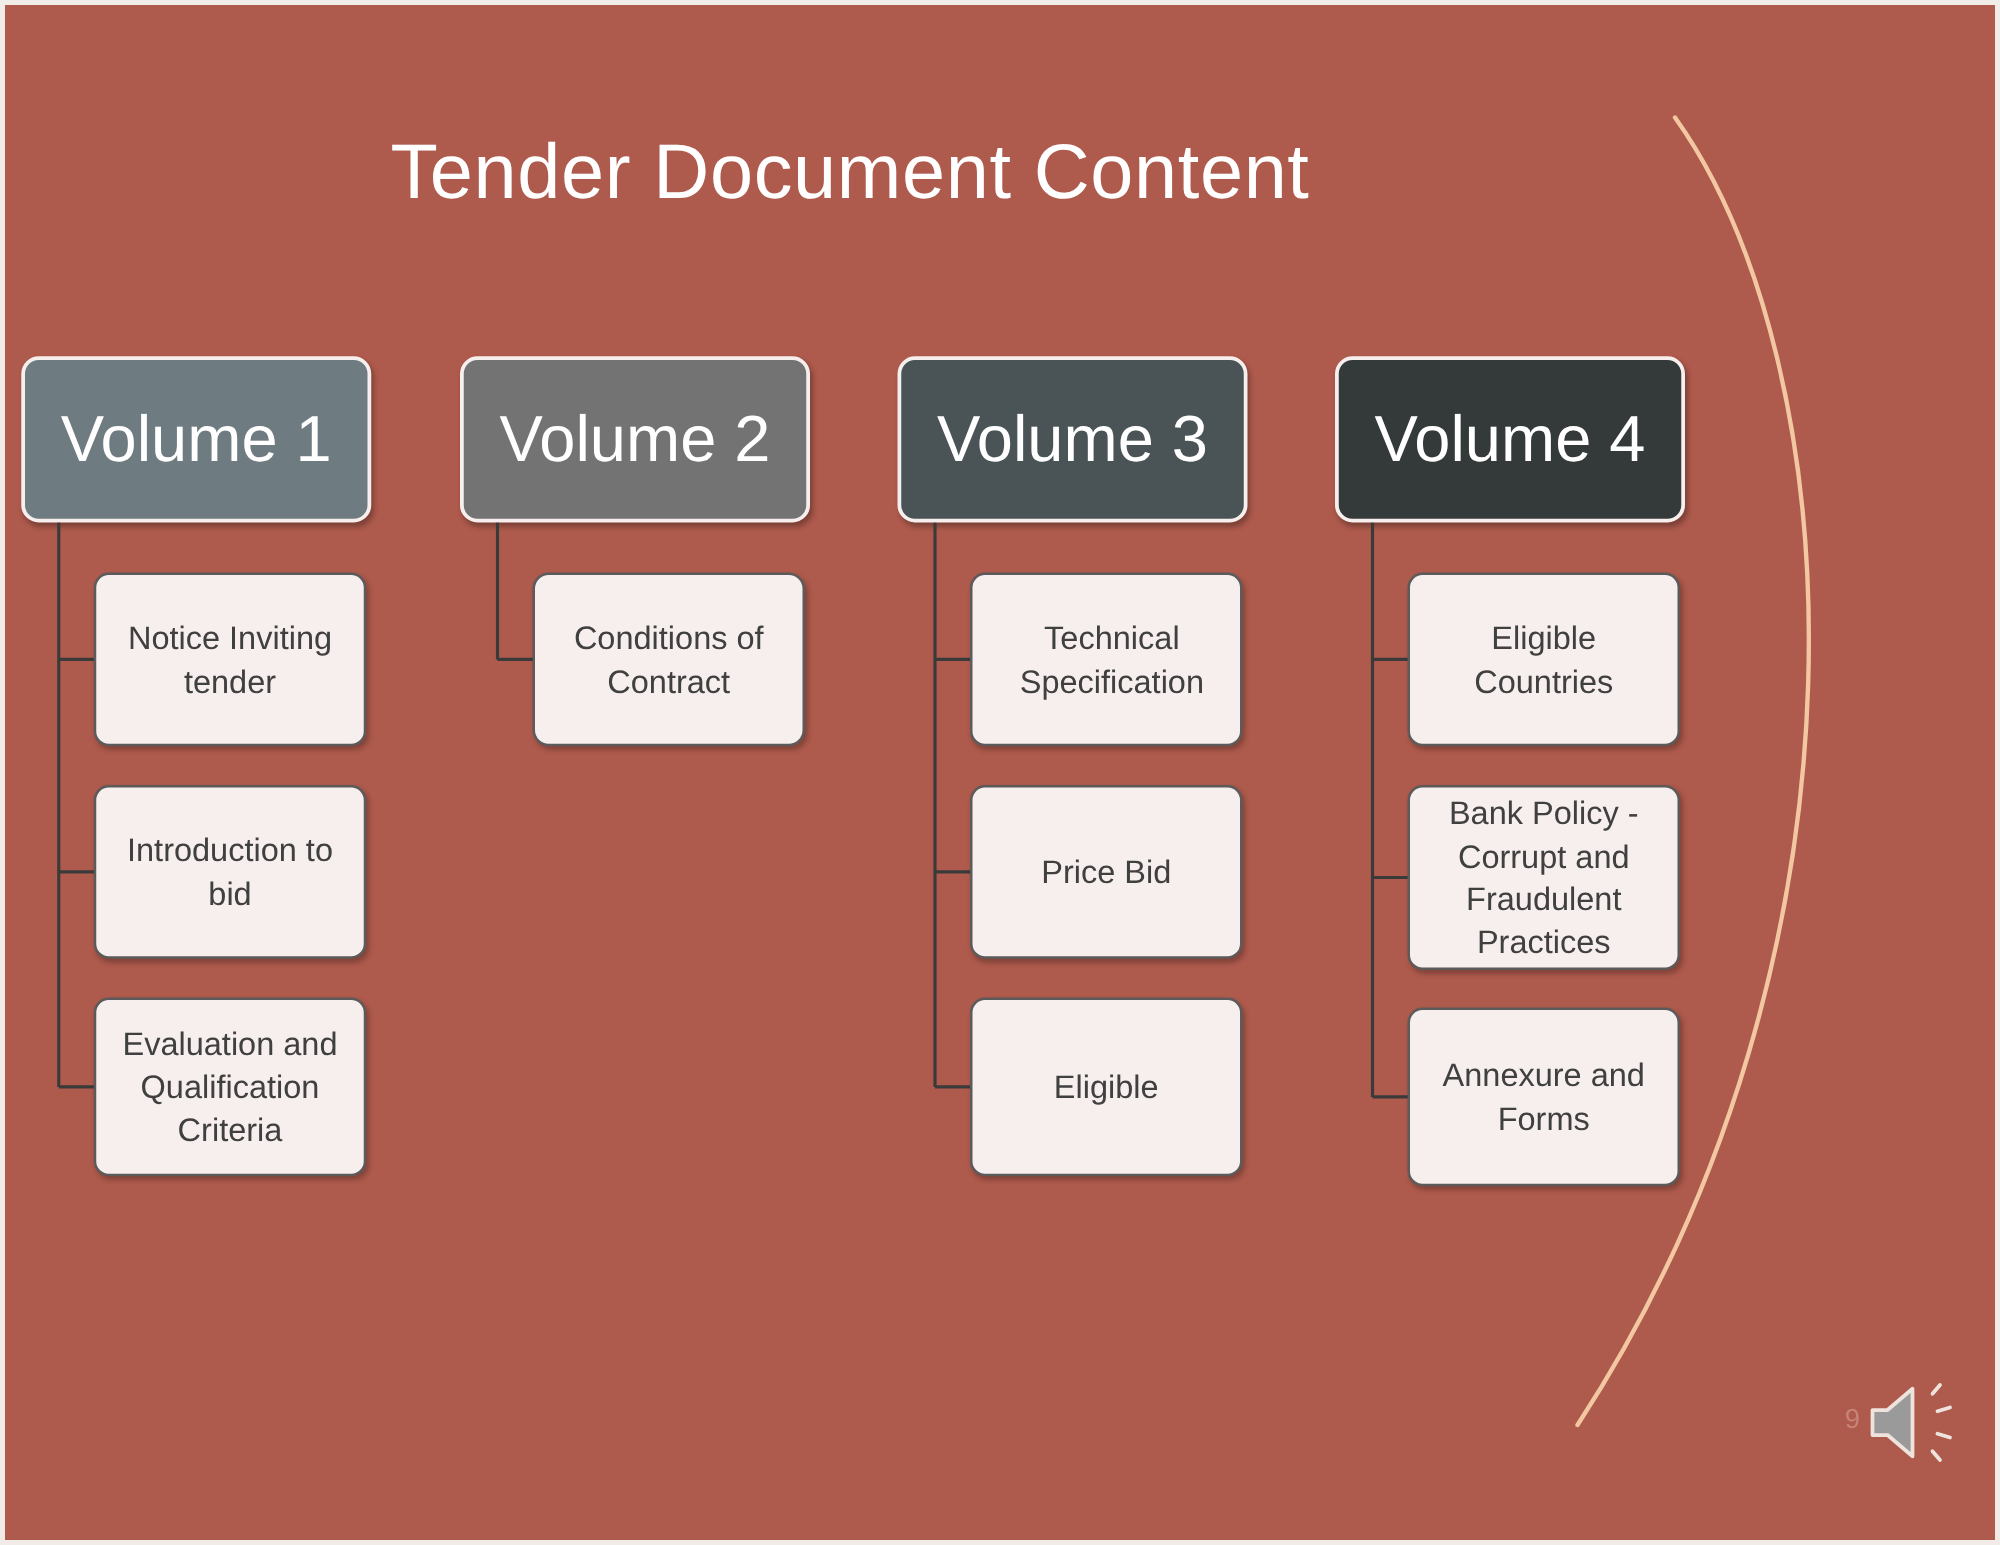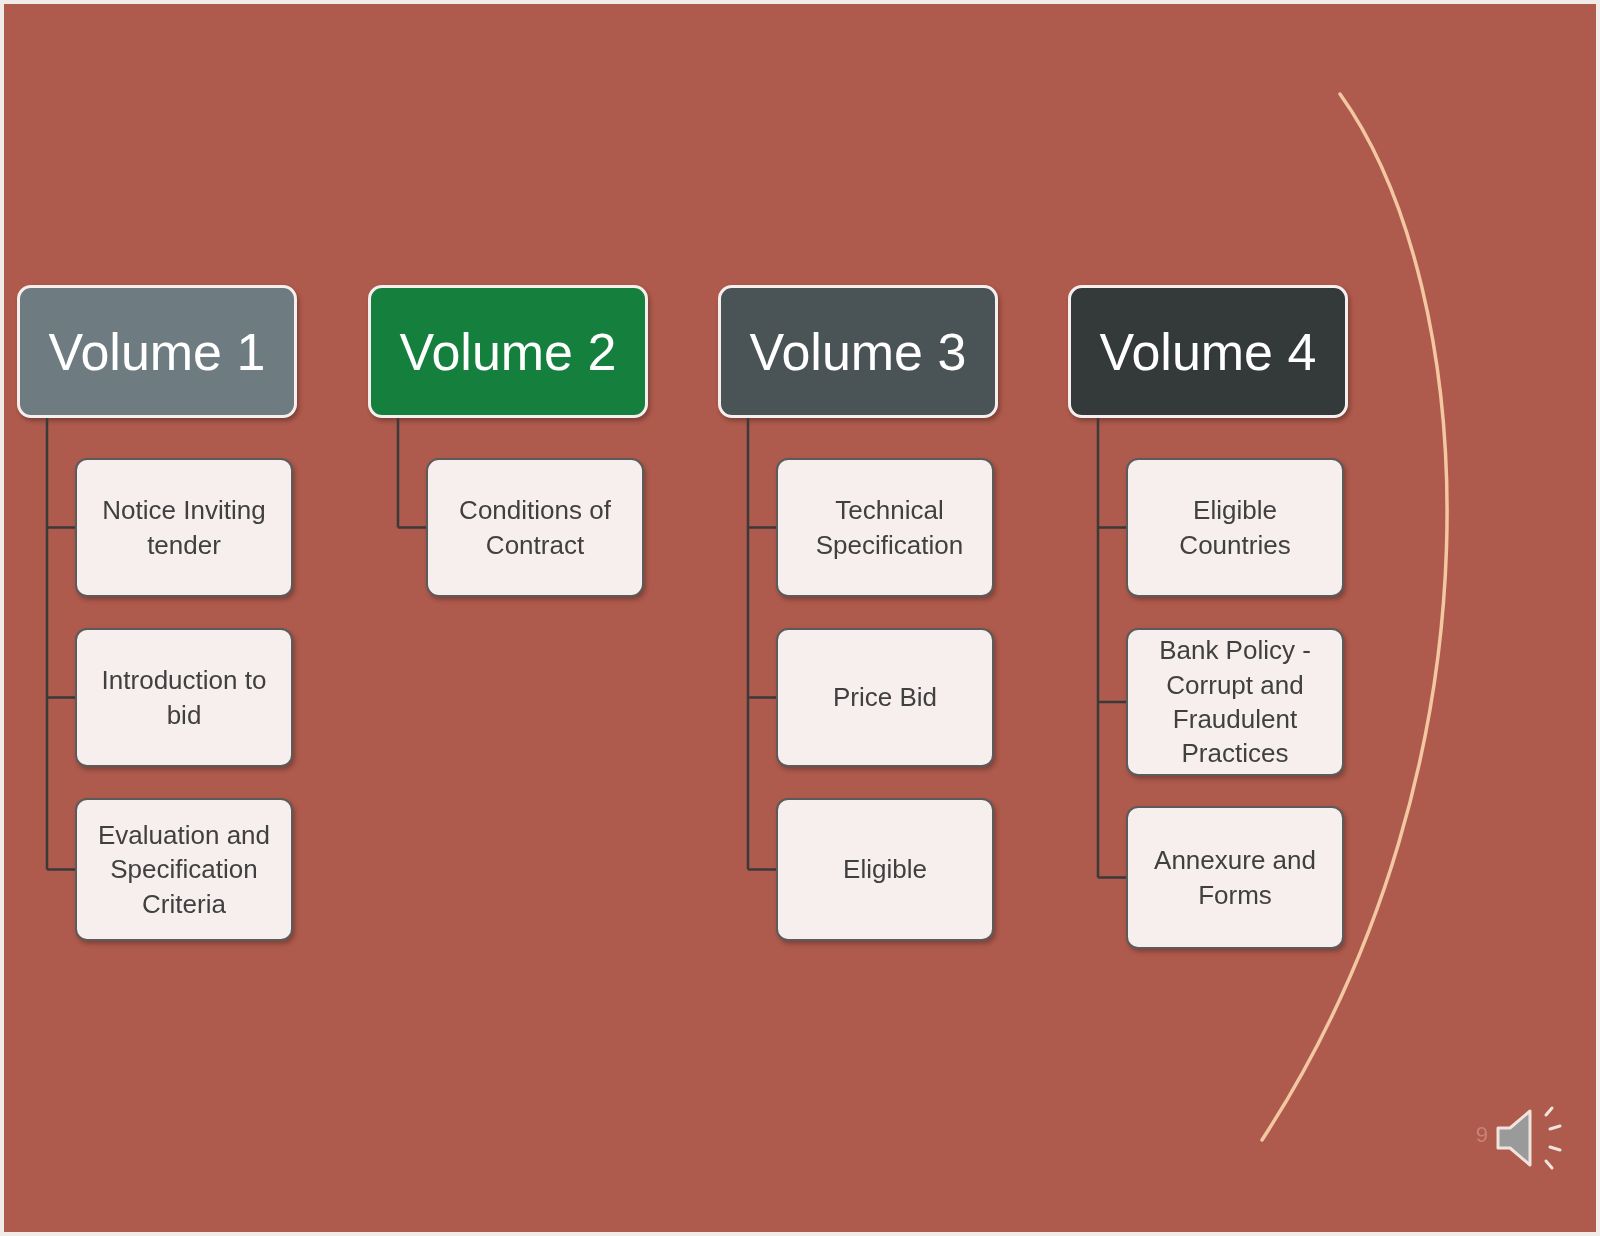--- a/index.html
+++ b/index.html
@@ -124,38 +124,39 @@
 </style>
 </head>
 <body>
 
 <div id="slide">
 
   <svg class="decor-curve" viewBox="0 0 460 1120" xmlns="http://www.w3.org/2000/svg">
     <path d="M 190 34 C 330 230, 360 700, 112 1080" fill="none" stroke="#f3c7a1" stroke-width="3.5" stroke-linecap="round"></path>
   </svg>
 
+  <div id="title">Tender Document Content</div>
 
   <div id="columns-root">
       <div class="column" style="left: 17px;">
         <div class="vol-box" style="background: rgb(110, 123, 128);">Volume 1</div>
         <svg class="connector" viewBox="0 0 60 461.5" width="60" height="461.5">
           <line x1="30" y1="0" x2="30" y2="451.5" stroke="#3a3a3a" stroke-width="2.5"></line>
           <line x1="30" y1="109.5" x2="60" y2="109.5" stroke="#3a3a3a" stroke-width="2.5"></line>
           <line x1="30" y1="279.5" x2="60" y2="279.5" stroke="#3a3a3a" stroke-width="2.5"></line>
           <line x1="30" y1="451.5" x2="60" y2="451.5" stroke="#3a3a3a" stroke-width="2.5"></line>
         </svg>
         <div class="children">
           <div class="child-box" style="top: 0px; height: 139px;">Notice Inviting tender</div>
           <div class="child-box" style="top: 170px; height: 139px;">Introduction to bid</div>
-          <div class="child-box" style="top: 340px; height: 143px;">Evaluation and Specification Criteria</div>
+          <div class="child-box" style="top: 340px; height: 143px;">Evaluation and Qualification Criteria</div>
         </div>
       </div>
       <div class="column" style="left: 368px;">
-        <div class="vol-box" style="background: #15803d;">Volume 2</div>
+        <div class="vol-box" style="background: #737373;">Volume 2</div>
         <svg class="connector" viewBox="0 0 60 119.5" width="60" height="119.5">
           <line x1="30" y1="0" x2="30" y2="109.5" stroke="#3a3a3a" stroke-width="2.5"></line>
           <line x1="30" y1="109.5" x2="60" y2="109.5" stroke="#3a3a3a" stroke-width="2.5"></line>
         </svg>
         <div class="children">
           <div class="child-box" style="top: 0px; height: 139px; border-radius: 13px;">Conditions of Contract</div>
         </div>
       </div>
       <div class="column" style="left: 718px;">
         <div class="vol-box" style="background: rgb(74, 83, 86);">Volume 3</div>

